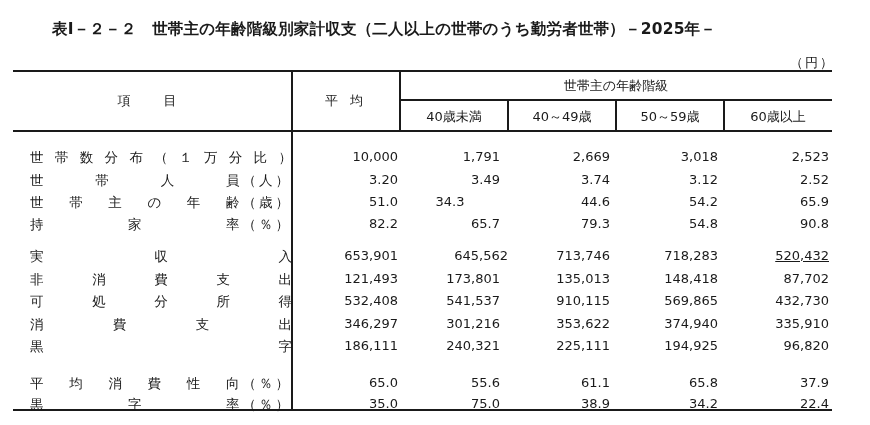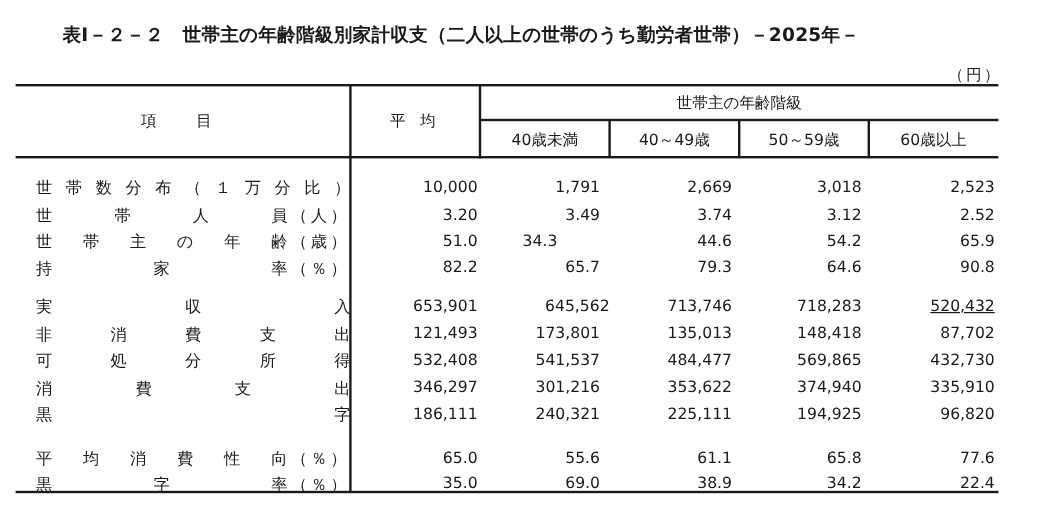--- a/index.html
+++ b/index.html
@@ -103,21 +103,21 @@
     <div class="val" style="top: 191px; left: 618px; width: 100px;">54.2</div>
     <div class="val" style="top: 191px; left: 729px; width: 100px;">65.9</div>
     <div class="label" style="top: 213px;">
       <span>持</span>
       <span>家</span>
       <span style="letter-spacing: 3px;">率（％）</span>
     </div>
     <div class="val" style="top: 213px; left: 298px; width: 100px;">82.2</div>
     <div class="val" style="top: 213px; left: 400px; width: 100px;">65.7</div>
     <div class="val" style="top: 213px; left: 510px; width: 100px;">79.3</div>
-    <div class="val" style="top: 213px; left: 618px; width: 100px;">64.6</div>
+    <div class="val" style="top: 213px; left: 618px; width: 100px;">54.8</div>
     <div class="val" style="top: 213px; left: 729px; width: 100px;">90.8</div>
     <div class="label" style="top: 245px;">
       <span>実</span>
       <span>収</span>
       <span>入</span>
     </div>
     <div class="val" style="top: 245px; left: 298px; width: 100px;">653,901</div>
     <div class="val" style="top: 245px; left: 408px; width: 100px;">645,562</div>
     <div class="val" style="top: 245px; left: 510px; width: 100px;">713,746</div>
     <div class="val" style="top: 245px; left: 618px; width: 100px;">718,283</div>
@@ -136,21 +136,21 @@
     <div class="val" style="top: 268px; left: 729px; width: 100px;">87,702</div>
     <div class="label" style="top: 290px;">
       <span>可</span>
       <span>処</span>
       <span>分</span>
       <span>所</span>
       <span>得</span>
     </div>
     <div class="val" style="top: 290px; left: 298px; width: 100px;">532,408</div>
     <div class="val" style="top: 290px; left: 400px; width: 100px;">541,537</div>
-    <div class="val" style="top: 290px; left: 510px; width: 100px;">484,477</div>
+    <div class="val" style="top: 290px; left: 510px; width: 100px;">910,115</div>
     <div class="val" style="top: 290px; left: 618px; width: 100px;">569,865</div>
     <div class="val" style="top: 290px; left: 729px; width: 100px;">432,730</div>
     <div class="label" style="top: 313px;">
       <span>消</span>
       <span>費</span>
       <span>支</span>
       <span>出</span>
     </div>
     <div class="val" style="top: 313px; left: 298px; width: 100px;">346,297</div>
     <div class="val" style="top: 313px; left: 400px; width: 100px;">301,216</div>
@@ -171,24 +171,24 @@
       <span>均</span>
       <span>消</span>
       <span>費</span>
       <span>性</span>
       <span style="letter-spacing: 3px;">向（％）</span>
     </div>
     <div class="val" style="top: 372px; left: 298px; width: 100px;">65.0</div>
     <div class="val" style="top: 372px; left: 400px; width: 100px;">55.6</div>
     <div class="val" style="top: 372px; left: 510px; width: 100px;">61.1</div>
     <div class="val" style="top: 372px; left: 618px; width: 100px;">65.8</div>
-    <div class="val" style="top: 372px; left: 729px; width: 100px;">77.6</div>
+    <div class="val" style="top: 372px; left: 729px; width: 100px;">37.9</div>
     <div class="label" style="top: 393px;">
       <span>黒</span>
       <span>字</span>
       <span style="letter-spacing: 3px;">率（％）</span>
     </div>
     <div class="val" style="top: 393px; left: 298px; width: 100px;">35.0</div>
-    <div class="val" style="top: 393px; left: 400px; width: 100px;">69.0</div>
+    <div class="val" style="top: 393px; left: 400px; width: 100px;">75.0</div>
     <div class="val" style="top: 393px; left: 510px; width: 100px;">38.9</div>
     <div class="val" style="top: 393px; left: 618px; width: 100px;">34.2</div>
     <div class="val" style="top: 393px; left: 729px; width: 100px;">22.4</div>
   </div>
 
 </body></html>

